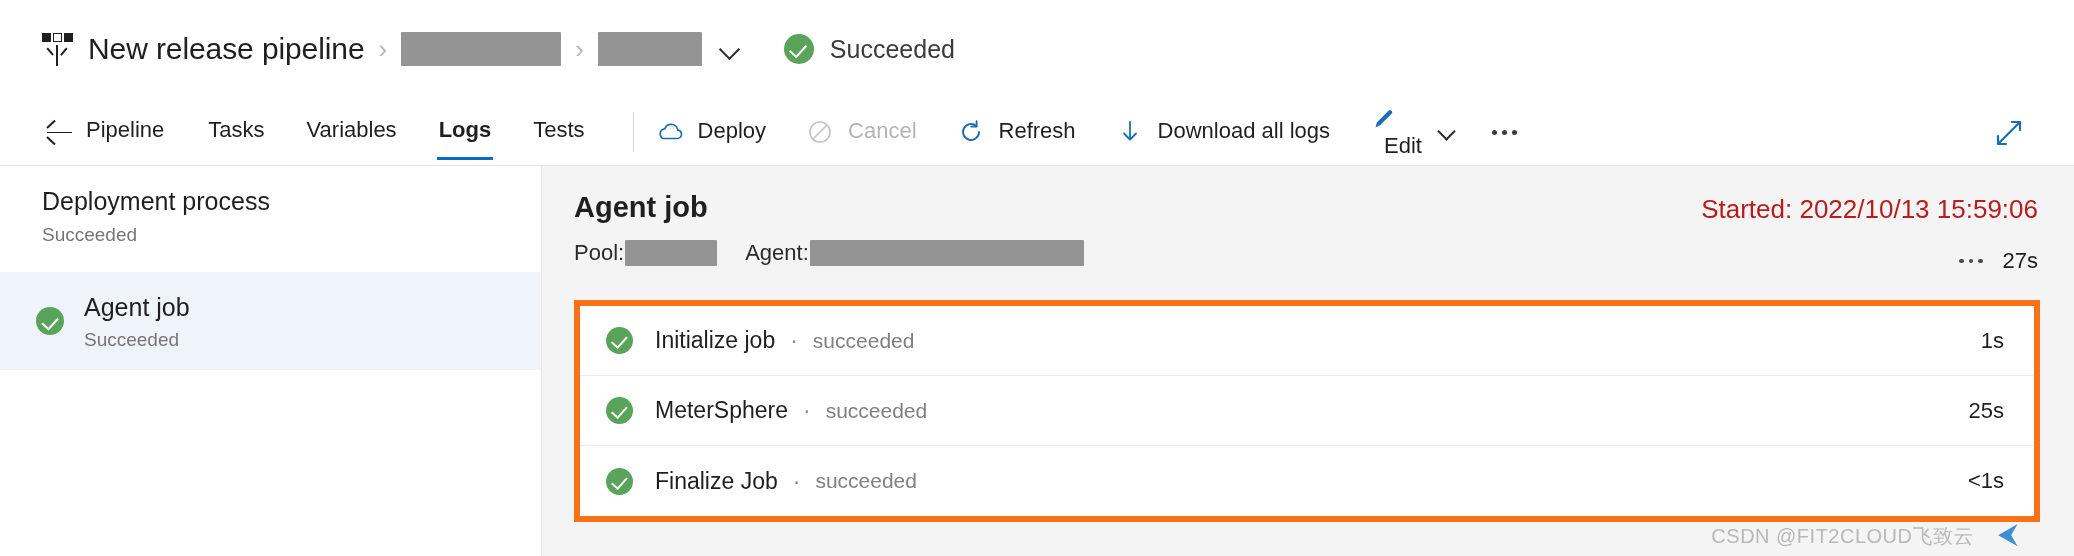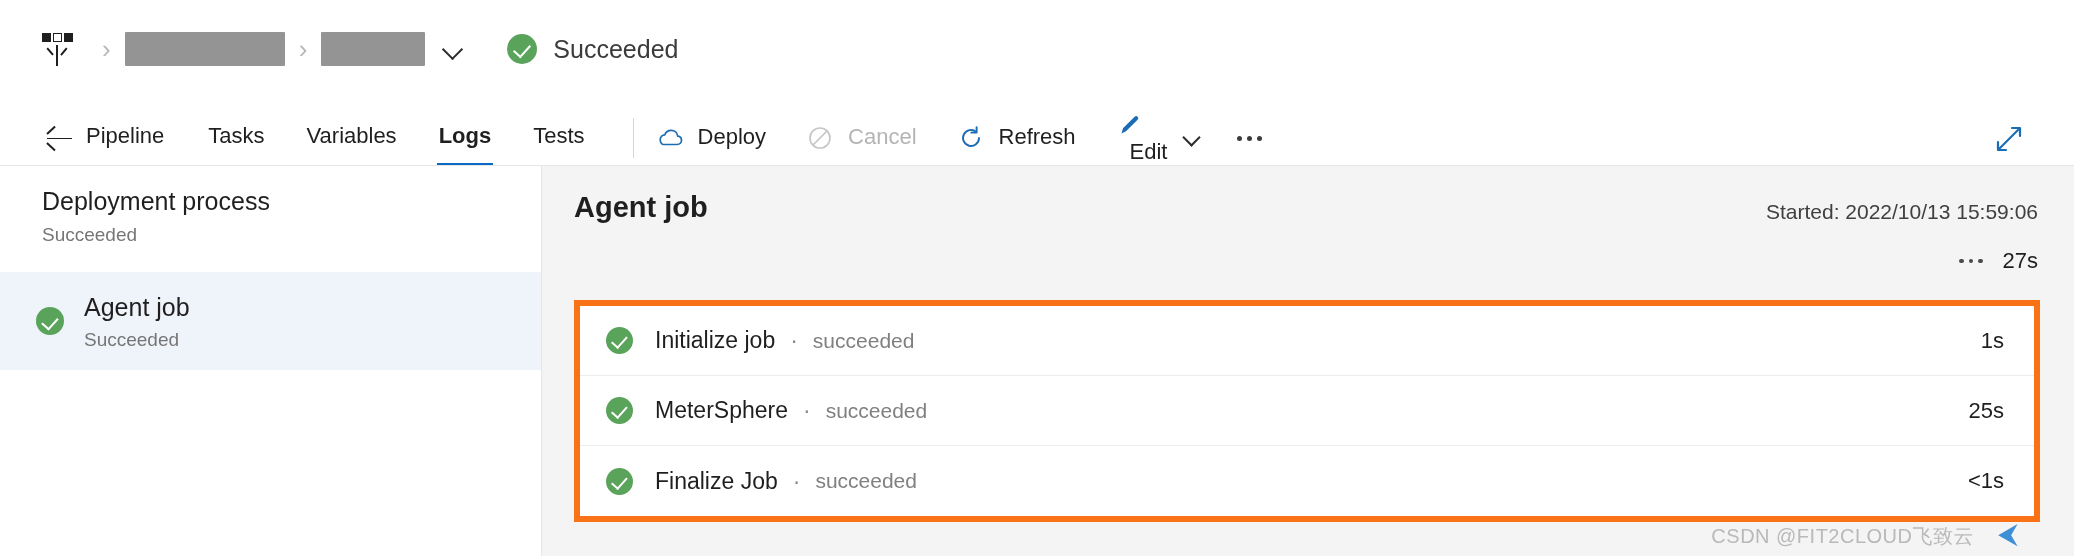--- a/index.html
+++ b/index.html
@@ -130,21 +130,21 @@
   .status-text {
     font-size: 25px;
     color: #3b3b3b;
     margin-left: 16px;
     white-space: nowrap;
   }
 
   
   .toolbar {
     position: absolute;
-    left: 0; top: 104px;
+    left: 0; top: 98px;
     width: 2074px;
     height: 68px;
     display: flex;
     align-items: center;
     padding-left: 46px;
     background: #ffffff;
   }
   .toolbar-underline {
     position: absolute;
     left: 0; top: 165px;
@@ -346,23 +346,23 @@
     font-size: 22px;
     color: #2b2b2b;
     white-space: nowrap;
   }
   .redact.pool { width: 92px; height: 26px; margin-left: 1px; }
   .redact.agent { width: 274px; height: 26px; margin-left: 1px; }
   .meta-gap { width: 28px; flex: 0 0 auto; }
 
   .started {
     position: absolute;
-    right: 2px; top: 8px;
-    font-size: 21px;
-    color: #404040;
+    right: 2px; top: 2px;
+    font-size: 26px;
+    color: #b91c1c;
     white-space: nowrap;
   }
   .dur-row {
     position: absolute;
     right: 2px; top: 56px;
     display: flex;
     align-items: center;
     justify-content: flex-end;
   }
   .dur-row .dots {
@@ -461,20 +461,21 @@
 
   <div class="header">
 
     <div class="pipeline-icon">
       <span class="sq s1"></span>
         <span class="sq s2"></span>
         <span class="sq s3"></span>
       <span class="arrow"></span>
     </div>
 
+    <div class="crumb-title">New release pipeline</div>
 
     <span class="chev-sep">›</span>
 
     <div class="redact r1"></div>
 
     <span class="chev-sep">›</span>
 
     <div class="redact r2"></div>
 
     <div class="crumb-caret"></div>
@@ -517,20 +518,27 @@
     </div>
 
     <div class="tb-btn">
       <svg class="ico" viewBox="0 0 28 28">
         <path d="M22 14a8 8 0 1 1-2.6-5.9" fill="none" stroke="#1b6cb5" stroke-width="1.9" stroke-linecap="round"></path>
         <path d="M19.6 3.2v5.4h-5.4" fill="none" stroke="#1b6cb5" stroke-width="1.9" stroke-linecap="round" stroke-linejoin="round"></path>
       </svg>
       <span class="lbl">Refresh</span>
     </div>
 
+    <div class="tb-btn">
+      <svg class="ico" viewBox="0 0 28 28">
+        <line x1="14" y1="4" x2="14" y2="21" stroke="#1b6cb5" stroke-width="1.8" stroke-linecap="round"></line>
+        <path d="M8 15.5 14 21.5 20 15.5" fill="none" stroke="#1b6cb5" stroke-width="1.8" stroke-linecap="round" stroke-linejoin="round"></path>
+      </svg>
+      <span class="lbl">Download all logs</span>
+    </div>
 
     <div class="tb-btn" style="margin-right:0;flex-direction:column;">
       <svg class="ico" viewBox="0 0 28 28">
         <path d="M5.5 22.5 7 17.3 18.6 5.7a2.1 2.1 0 0 1 3 3L10 20.3z" fill="#1b6cb5"></path>
       </svg>
       <span class="lbl">Edit</span>
     </div>
     <div class="edit-caret"></div>
 
     <div class="ellipsis-btn" style="margin-left:34px;">
@@ -565,20 +573,27 @@
           <div class="t2">Succeeded</div>
         </div>
       </div>
     </div>
 
     <div class="main">
 
       <div class="main-head">
         <div class="main-title">Agent job</div>
 
+        <div class="meta-row">
+          <span class="meta-lbl">Pool:</span>
+          <span class="redact pool"></span>
+          <span class="meta-gap"></span>
+          <span class="meta-lbl">Agent:</span>
+          <span class="redact agent"></span>
+        </div>
 
         <div class="started">Started: 2022/10/13 15:59:06</div>
 
         <div class="dur-row">
           <span class="dots">
               <i></i>
               <i></i>
               <i></i>
             </span>
           <span class="dur">27s</span>

